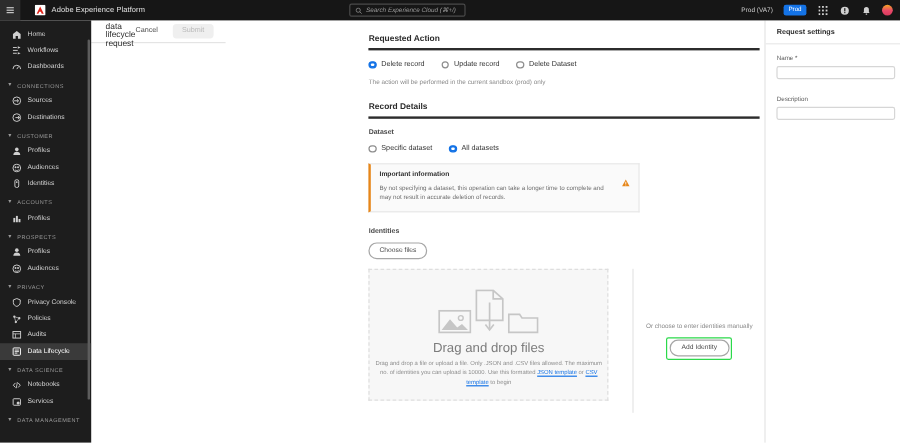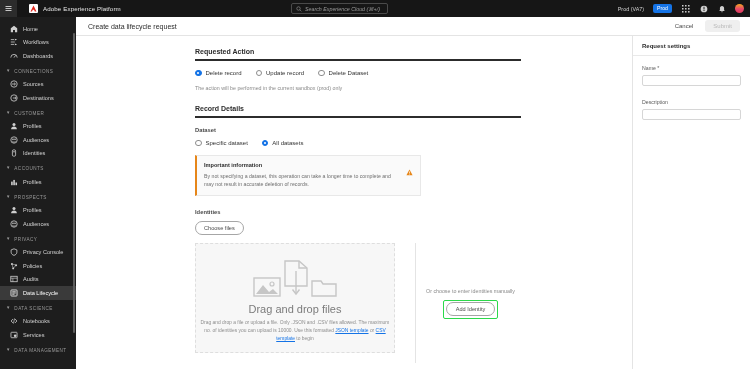--- a/index.html
+++ b/index.html
@@ -81,21 +81,21 @@
   .nav-group .caret { font-size: 4.4px; color: #9a9a9a; line-height:1; }
   .nav-group .gl {
     font-size: 4.6px; color: #9a9a9a; letter-spacing: .45px; white-space: nowrap;
   }
   .nav-scrollbar {
     position: absolute; right: 1.5px; top: 16px;
     width: 2px; height: 300px; border-radius: 1px; background: #5d5d5d;
   }
 
   
-  .main { flex: 1 1 auto; display: flex; flex-direction: column; min-width: 0; background:#fff; }
+  .main { flex: 1 1 auto; display: flex; flex-direction: row; min-width: 0; background:#fff; }
   .pagehead {
     height: 19px; flex: 0 0 19px;
     border-bottom: 1px solid #e4e4e4;
     display: flex; align-items: center;
     padding: 0 10px 0 12px;
   }
   .pagetitle { font-size: 7px; color: #2c2c2c; }
   .head-actions { margin-left: auto; display: flex; align-items: center; gap: 12px; }
   .btn-cancel { font-size: 6px; color: #4b4b4b; background: none; border: none; cursor: pointer; }
   .btn-submit {

